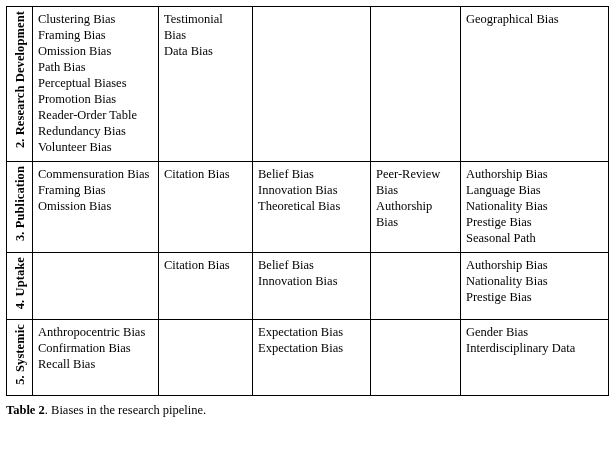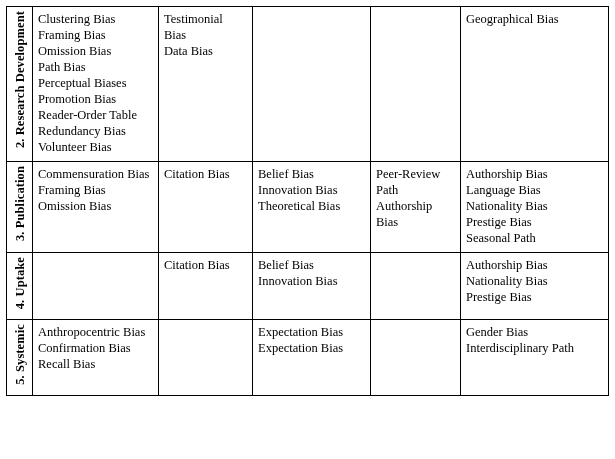--- a/index.html
+++ b/index.html
@@ -147,21 +147,21 @@
         </td>
         <td>
           <ul class="cell-list">
             <li>Belief Bias</li>
             <li>Innovation Bias</li>
             <li>Theoretical Bias</li>
           </ul>
         </td>
         <td>
           <ul class="cell-list">
-            <li>Peer-Review Path</li>
+            <li>Peer-Review Bias</li>
             <li>Authorship Bias</li>
           </ul>
         </td>
         <td>
           <ul class="cell-list">
             <li>Authorship Bias</li>
             <li>Language Bias</li>
             <li>Nationality Bias</li>
             <li>Prestige Bias</li>
             <li>Seasonal Path</li>
@@ -218,22 +218,25 @@
             <li>Expectation Bias</li>
             <li>Expectation Bias</li>
           </ul>
         </td>
         <td>
           <ul class="cell-list"></ul>
         </td>
         <td>
           <ul class="cell-list">
             <li>Gender Bias</li>
-            <li>Interdisciplinary Path</li>
+            <li>Interdisciplinary Data</li>
           </ul>
         </td>
       </tr>
 
     </tbody>
   </table>
 
+  <div class="caption">
+    <span class="cap-label">Table 2</span><span>. Biases in the research pipeline.</span>
+  </div>
 
 </div>
 
 </body></html>

